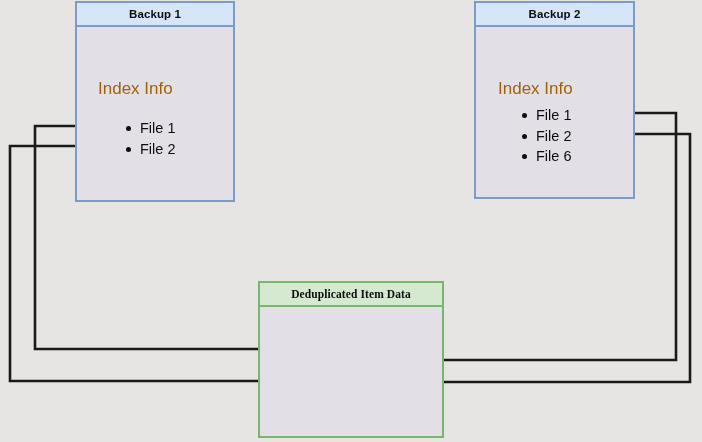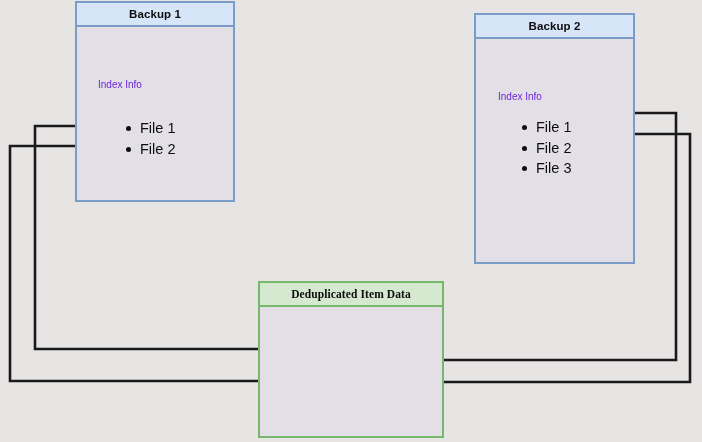--- a/index.html
+++ b/index.html
@@ -55,22 +55,22 @@
     background: #d5e8d0;
     border-bottom-color: #76b76c;
     font-family: Liberation Serif, serif;
   }
   .box-body {
     position: relative;
     height: calc(100% - 24px);
   }
   .index-label {
     position: absolute;
-    font-size: 10px;
-    color: #6d28d9;
+    font-size: 17px;
+    color: #a16207;
     white-space: nowrap;
   }
   .file-list {
     position: absolute;
     margin: 0;
     padding: 0;
     list-style: none;
   }
   .file-list li {
     position: relative;
@@ -124,30 +124,30 @@
     </div>
     <div class="box-body">
       <div class="index-label" style="left:21px; top:52px;">Index Info</div>
       <ul class="file-list" style="left:47px; top:91px;">
         <li>File 1</li>
         <li>File 2</li>
       </ul>
     </div>
   </div>
 
-  <div class="box" style="left:474px; top:13px; width:161px; height:251px;text-align:center;">
+  <div class="box" style="left:474px; top:1px; width:161px; height:198px;text-align:center;">
     <div class="box-header">
       <span>Backup 2</span>
     </div>
     <div class="box-body">
       <div class="index-label" style="left:22px; top:52px;">Index Info</div>
       <ul class="file-list" style="left:44px; top:78px;">
         <li>File 1</li>
         <li>File 2</li>
-        <li>File 3</li>
+        <li>File 6</li>
       </ul>
     </div>
   </div>
 
   <div class="box green" style="left:258px; top:281px; width:186px; height:157px;">
     <div class="box-header">
       <span>Deduplicated Item Data</span>
     </div>
   </div>
 

